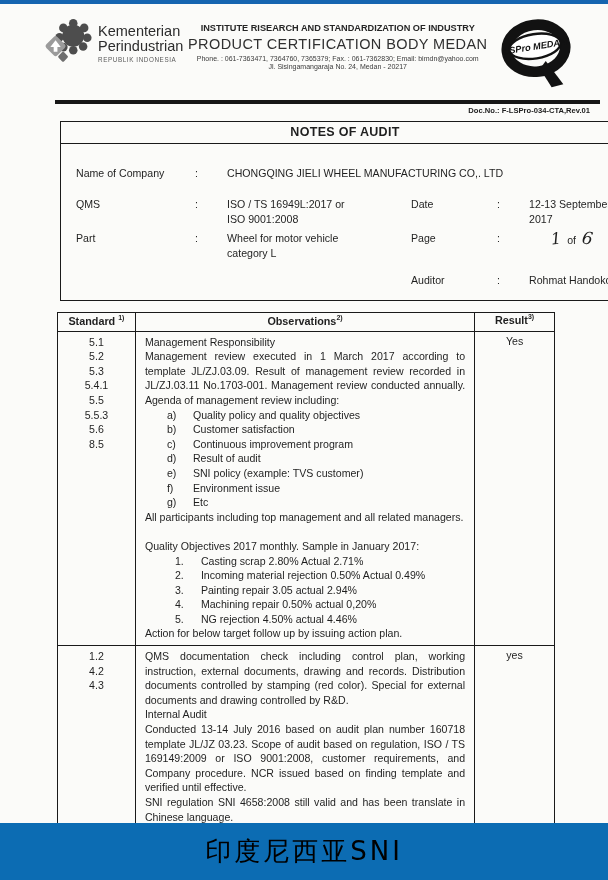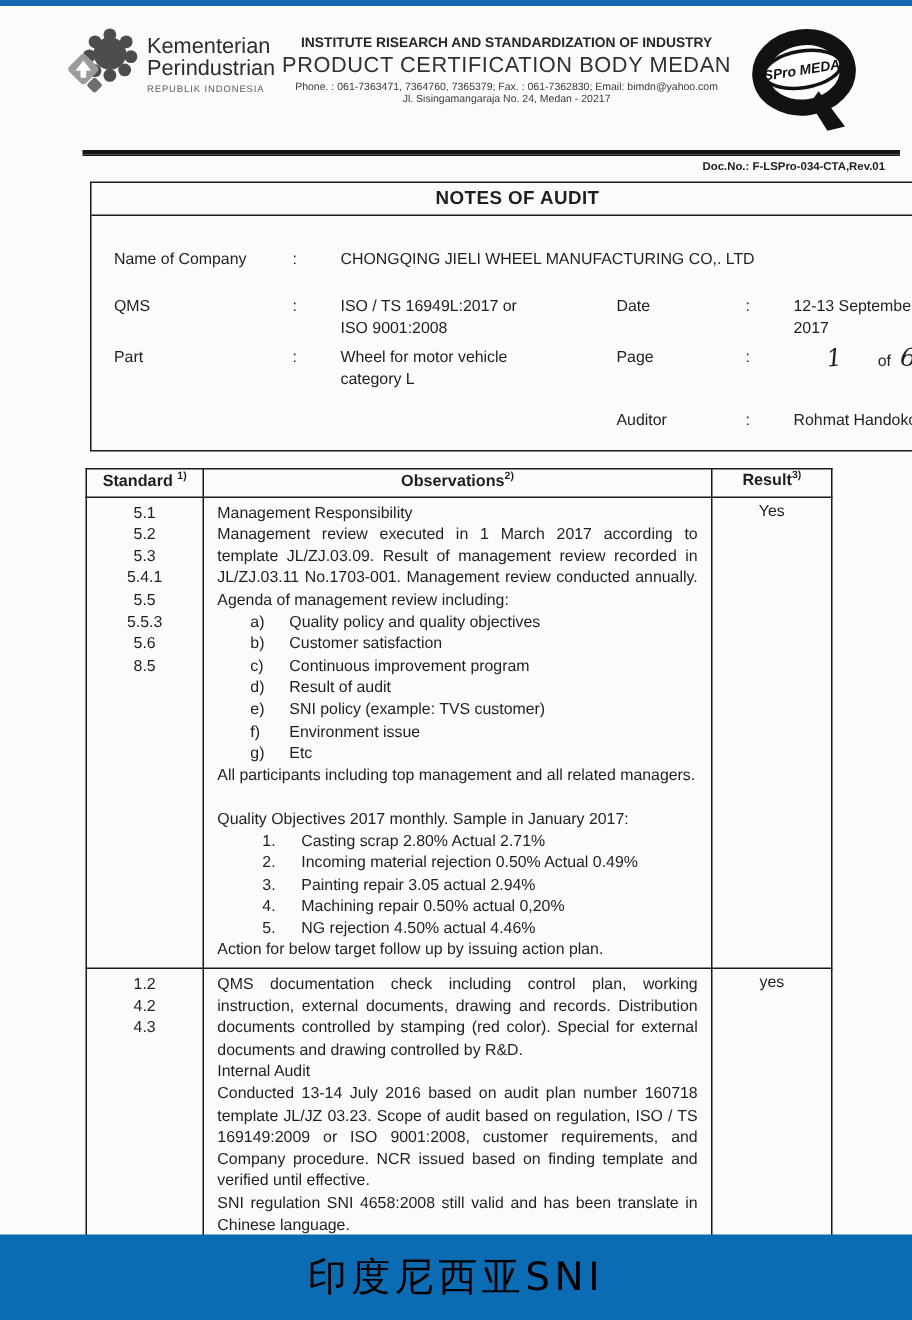--- a/index.html
+++ b/index.html
@@ -34,21 +34,21 @@
   .notes-body { padding:10px 15px 12px; font-size:10.6px; }
   .frow { display:grid; grid-template-columns:103px 16px 168px 70px 16px auto; column-gap:16px; }
   .frow .lab { font-weight:normal; }
   .frow .val2 { grid-column: 3 / 7; }
   .mt12 { margin-top:12px; } .mt16 { margin-top:16px; } .mt4 { margin-top:4px; }
   .lh15 { line-height:15px; }
   .hand { font-family:"DejaVu Serif", serif; font-style:italic; font-size:16px;
           display:inline-block; transform:rotate(-6deg); }
   .hand6 { transform:rotate(8deg); font-size:17px; }
   .page-val { display:flex; align-items:baseline; gap:6px; }
-  .page-val .of { margin-left:18px; }
+  .page-val .of { }
   .page-num-1 { margin-left:22px; }
 
   
   .audit-table { margin:11px 0 0 57px; width:498px; border-collapse:collapse;
                  font-size:10.6px; }
   .audit-table th, .audit-table td { border:1.6px solid #1a1a1a; vertical-align:top; }
   .audit-table th { font-weight:bold; font-size:10.8px; padding:1px 2px 2px; }
   .col-standard { width:78px; text-align:center; padding:3px 0; line-height:14.6px; }
   .col-obs { width:340px; padding:3px 9px 4px; line-height:14.6px; }
   .col-result { width:80px; text-align:center; padding:3px 0; }

